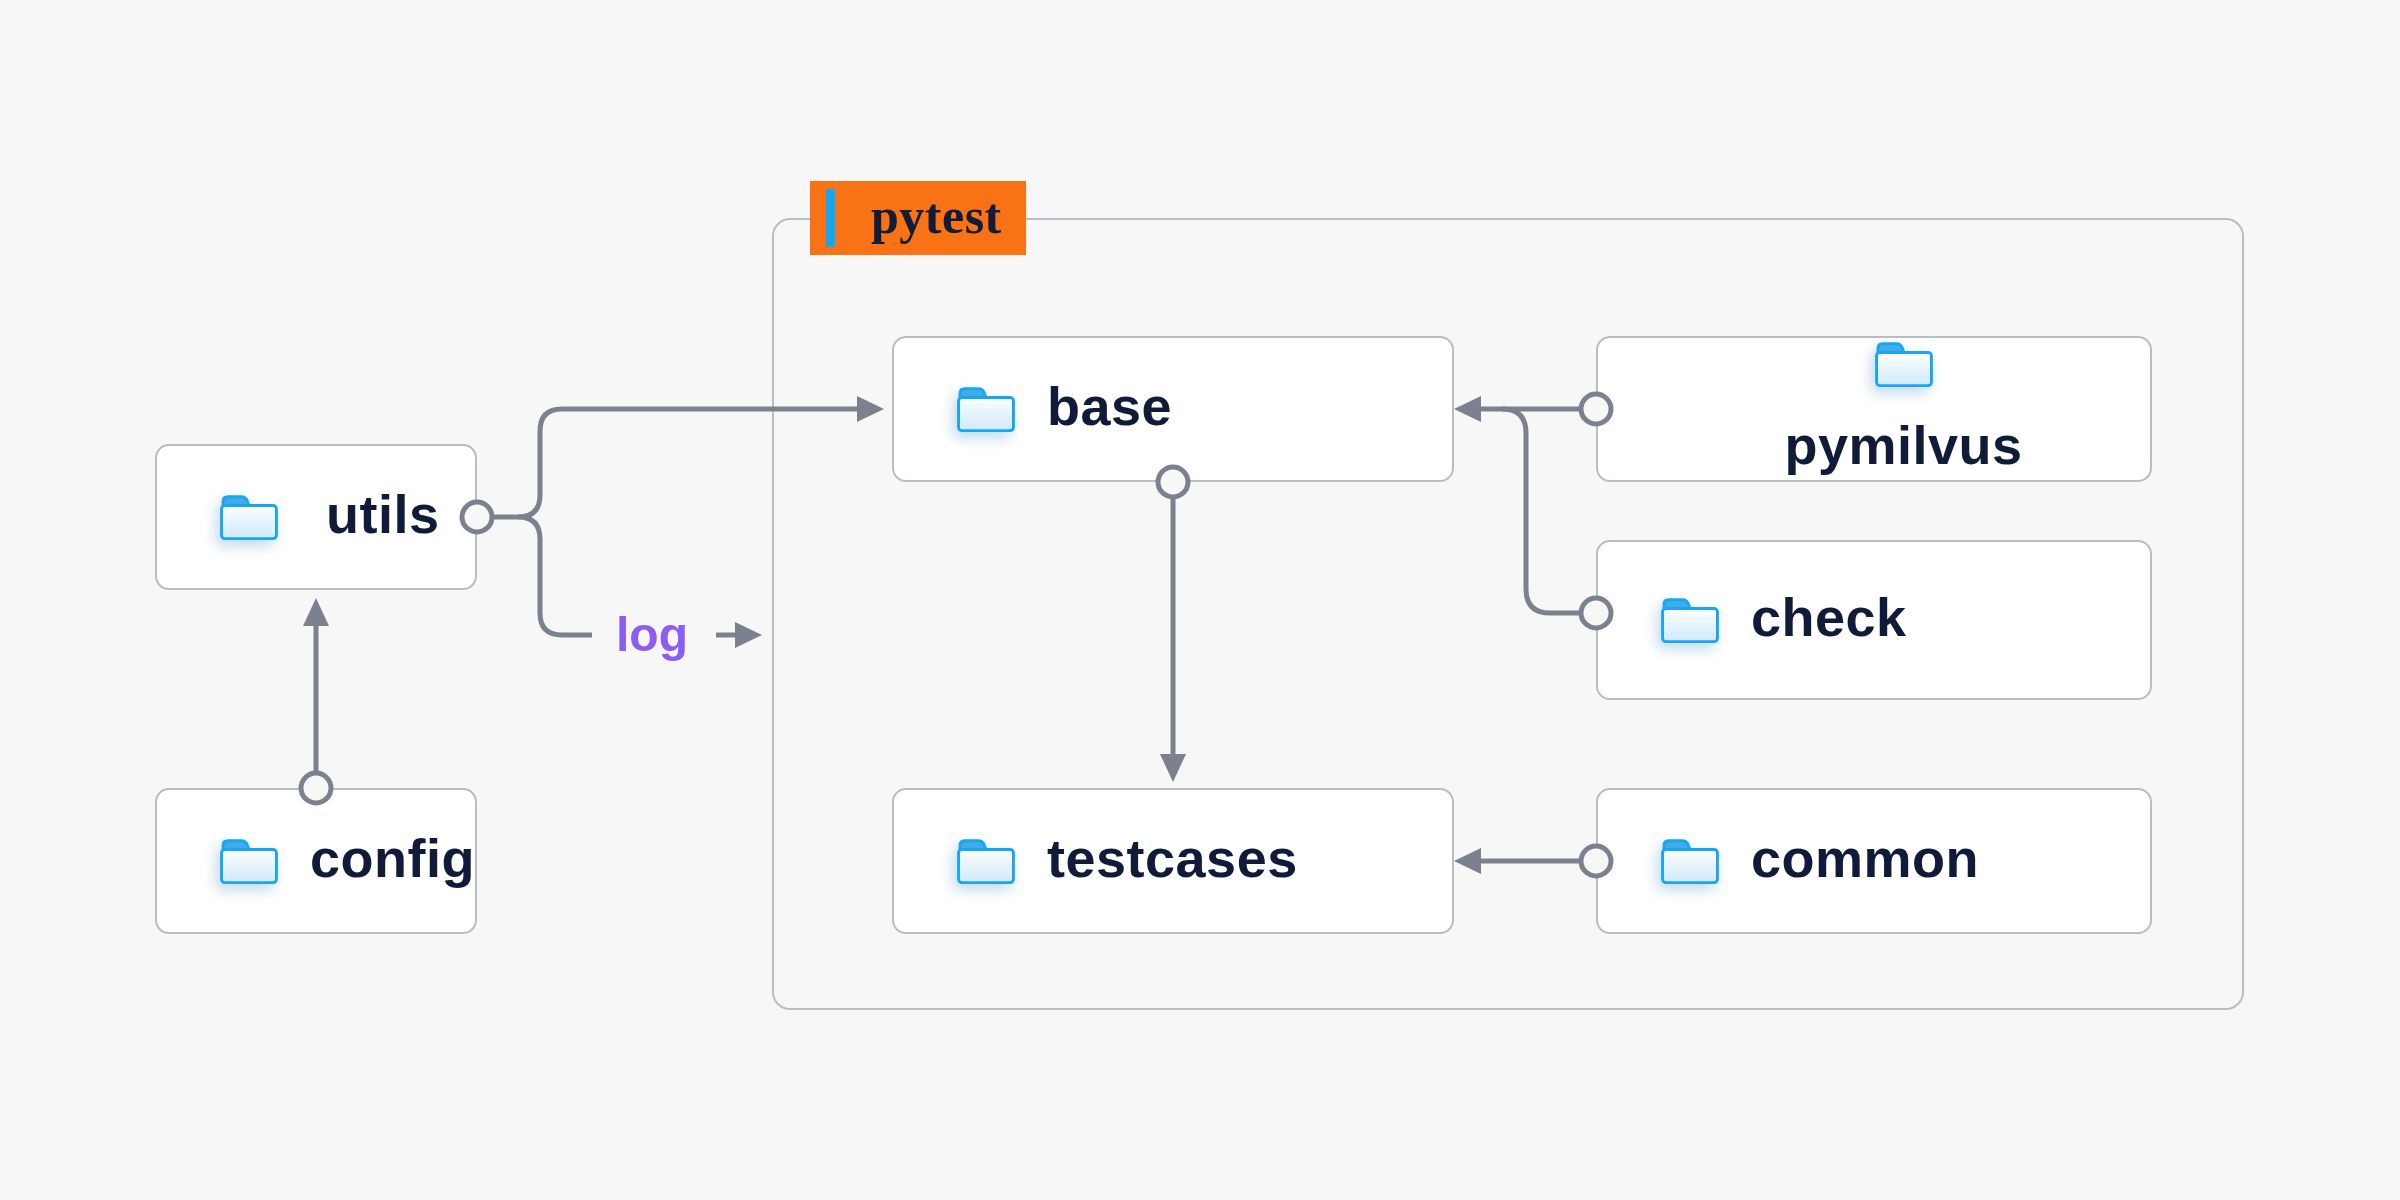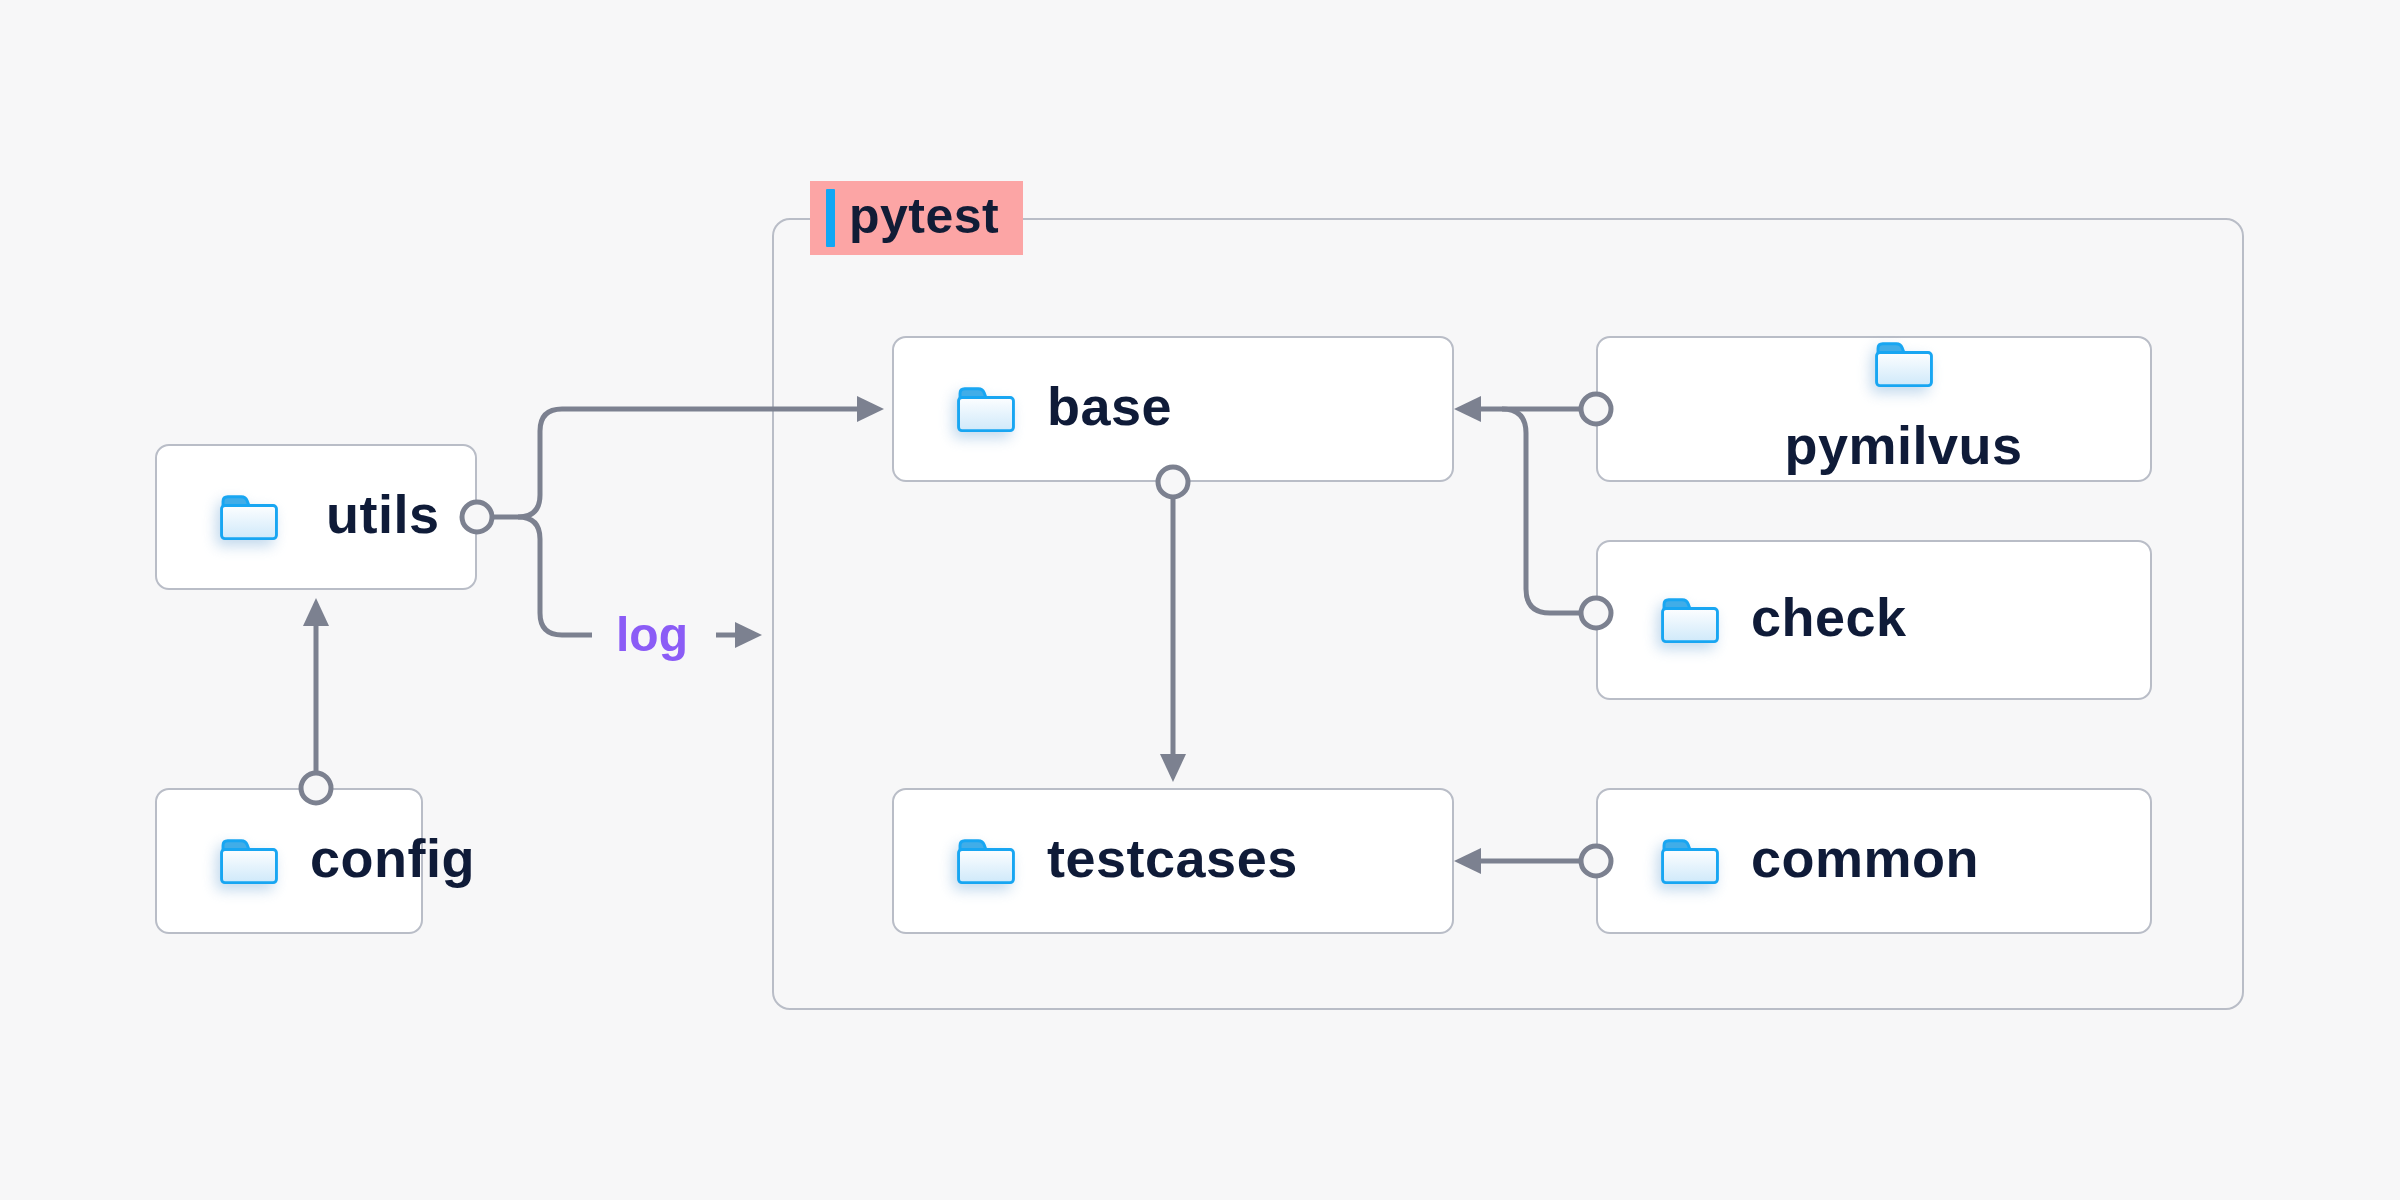--- a/index.html
+++ b/index.html
@@ -16,24 +16,25 @@
     position: absolute;
     left: 772px; top: 218px; width: 1468px; height: 788px;
     border: 2px solid #b9bdc7;
     border-radius: 18px;
     z-index: 1;
   }
   .group-label {
     position: absolute;
     left: 810px; top: 181px; height: 74px;
     display: inline-flex; align-items: center;
-    gap: 14px;
+    gap: 36px;
     padding: 0 24px 0 16px;
-    background: #fca5a5;
+    background: #f97316;
     z-index: 3;
+    font-family: Liberation Serif, serif;
   }
   .accent-bar {
     width: 9px; height: 58px;
     background: #12a7f4;
     border-radius: 1px;
     flex: 0 0 auto;
   }
   .group-label-text {
     font-size: 50px; font-weight: 700;
     color: #111c36;
@@ -61,21 +62,21 @@
     line-height: 1;
     padding-bottom: 6px;
   }
   .folder-icon {
     flex: 0 0 auto;
     filter: drop-shadow(-4px 6px 7px rgba(120,170,215,0.45));
   }
 
   
   #node-utils     { left: 155px;  top: 444px; width: 322px; height: 146px; gap: 44px; }
-  #node-config    { left: 155px;  top: 788px; width: 268px; height: 146px; }
+  #node-config    { left: 155px;  top: 788px; width: 322px; height: 146px; }
   #node-base      { left: 892px;  top: 336px; width: 562px; height: 146px; }
   #node-pymilvus  { left: 1596px; top: 336px; width: 556px; height: 146px; flex-direction: column; }
   #node-check     { left: 1596px; top: 540px; width: 556px; height: 160px; }
   #node-testcases { left: 892px;  top: 788px; width: 562px; height: 146px; }
   #node-common    { left: 1596px; top: 788px; width: 556px; height: 146px; }
 
   
   .wires {
     position: absolute; left: 0; top: 0;
     width: 2400px; height: 1200px;

